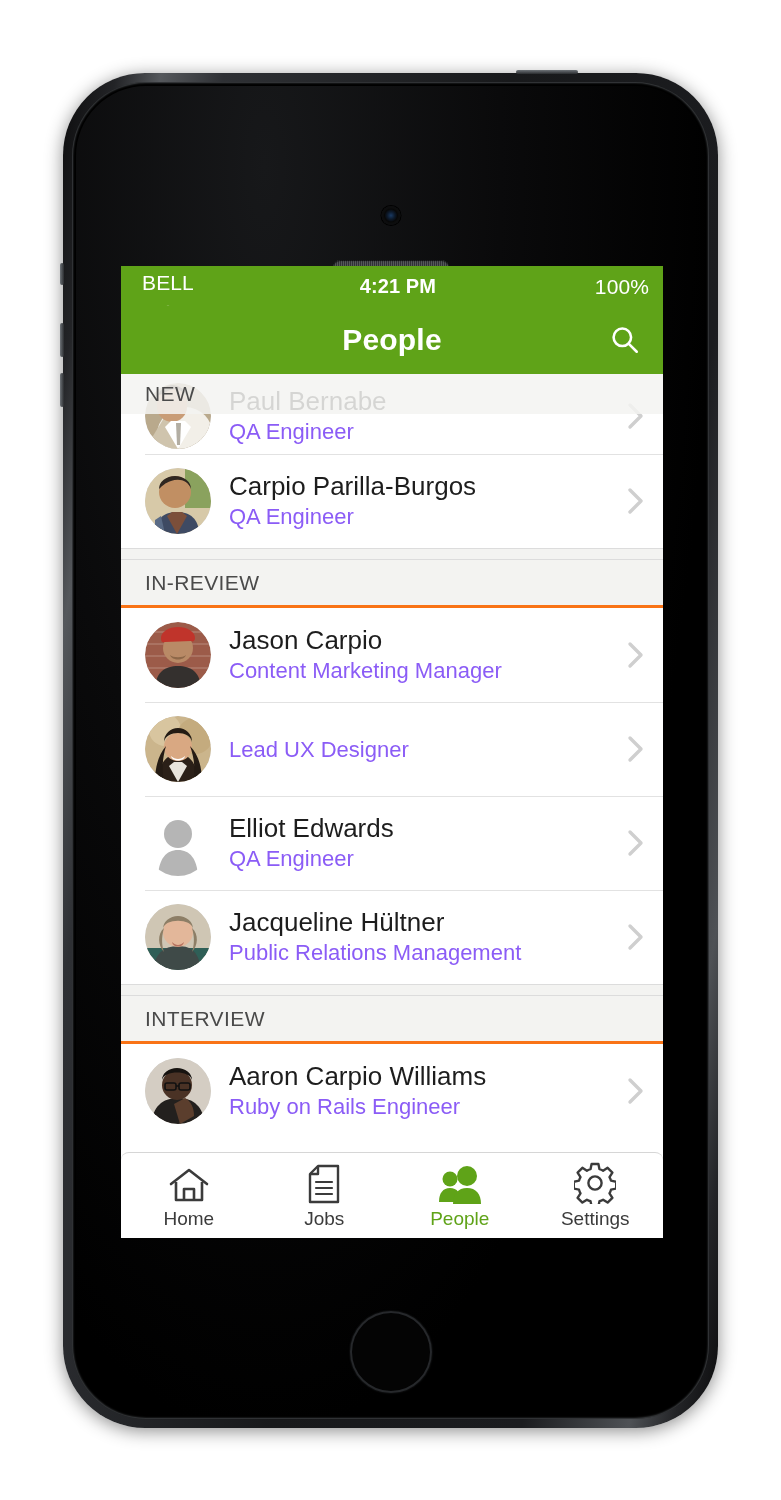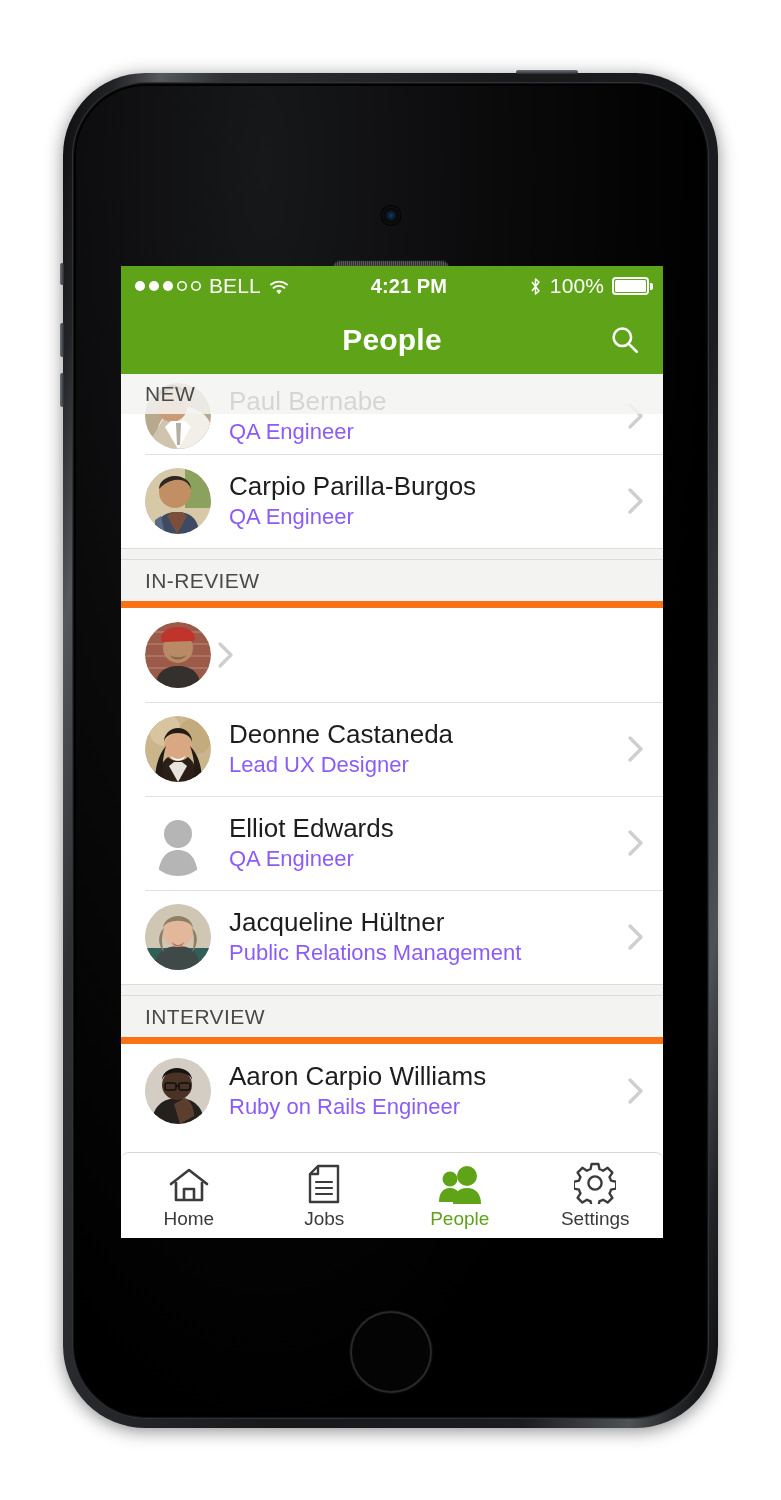--- a/index.html
+++ b/index.html
@@ -73,21 +73,21 @@
     overflow: hidden;
   }
 
   
   .statusbar {
     height: 40px; background: #5FA318;
     display: flex; align-items: center; justify-content: space-between;
     padding: 0 14px; color: #fff;
     font-size: 20px; letter-spacing: .1px;
   }
-  .sb-left, .sb-right { display: flex; align-items: center; gap: 8px; }
+  .sb-left, .sb-right { display: flex; align-items: center; gap: 8px; flex-direction: column; }
   .sb-center { font-weight: bold; font-size: 20px; }
   .dots { display: flex; gap: 4px; align-items: center; }
   .dot { width: 10px; height: 10px; border-radius: 50%; background:#fff; }
   .dot.hollow { background: transparent; box-shadow: inset 0 0 0 1.6px #fff; }
   .carrier { font-size: 21px; }
   .wifi { display:inline-block; width:20px; height:16px; }
   .bt { display:inline-block; width:13px; height:19px; }
   .pct { font-size: 21px; }
   .batt {
     position: relative; width: 37px; height: 18px; border-radius: 4px;
@@ -116,21 +116,21 @@
   }
 
   
   .list { position: relative; height: 864px; background:#fff; overflow:hidden; }
 
   .section-head {
     height: 48px; background:#F3F3F1;
     display:flex; align-items:center;
     padding-left: 24px;
     font-size: 21px; color:#4a4a4a; letter-spacing:.4px;
-    border-bottom: 7px solid #f97316;
+    border-bottom: 3px solid #f97316;
     position: relative; z-index: 5;
   }
   .section-head.sticky {
     position:absolute; left:0; right:0; top:0;
     background: rgba(243,243,241,.86);
     border-bottom: none; height: 40px;
   }
 
   .row {
     position: relative;
@@ -325,20 +325,24 @@
                 <line x1="0" y1="34" x2="66" y2="34"></line>
                   <line x1="0" y1="46" x2="66" y2="46"></line>
               </g>
               <circle cx="33" cy="26" r="15" fill="#b98a66"></circle>
               <path d="M16 16a17 11 0 0 1 34 0c0 3-2 4-4 3l-26 1c-3 1-4 0-4-4z" fill="#c0342b"></path>
               <path d="M10 66c1-16 10-22 23-22s22 6 23 22z" fill="#34302e"></path>
               <path d="M25 33c3 3 13 3 16 0-2 6-14 6-16 0z" fill="#8d6748"></path>
             </g>
             </svg>
         </div>
+        <div class="row-text">
+          <div class="row-name">Jason Carpio</div>
+          <div class="row-role">Content Marketing Manager</div>
+        </div>
         <div class="chev">
           <svg width="20" height="32" viewBox="0 0 20 32">
               <polyline points="4,5 15,16 4,27" stroke="#cfcfcf" stroke-width="3.4" fill="none" stroke-linecap="round" stroke-linejoin="round"></polyline>
             </svg>
         </div>
       </div>
 
       <div class="row">
         <div class="avatar">
           <svg viewBox="0 0 66 66">
@@ -355,21 +359,20 @@
               <circle cx="33" cy="31" r="14" fill="#d9a882"></circle>
               <path d="M19 26a14 14 0 0 1 28 0c-2-12-26-12-28 0z" fill="#241b14"></path>
               <path d="M21 30c-4 14-4 24-2 36h-9c0-16 4-28 11-36z" fill="#241b14"></path>
               <path d="M45 30c5 14 5 24 3 36h9c0-16-4-28-12-36z" fill="#241b14"></path>
               <path d="M26 40c4 4 10 4 14 0-1 6-13 6-14 0z" fill="#ffffff"></path>
               <path d="M24 50l9 16 9-16-5-4h-8z" fill="#e8e4dc"></path>
             </g>
             </svg>
         </div>
         <div class="row-text">
-          <div class="row-name">Deonne Castaneda</div>
           <div class="row-role">Lead UX Designer</div>
         </div>
         <div class="chev">
           <svg width="20" height="32" viewBox="0 0 20 32">
               <polyline points="4,5 15,16 4,27" stroke="#cfcfcf" stroke-width="3.4" fill="none" stroke-linecap="round" stroke-linejoin="round"></polyline>
             </svg>
         </div>
       </div>
 
       <div class="row">

